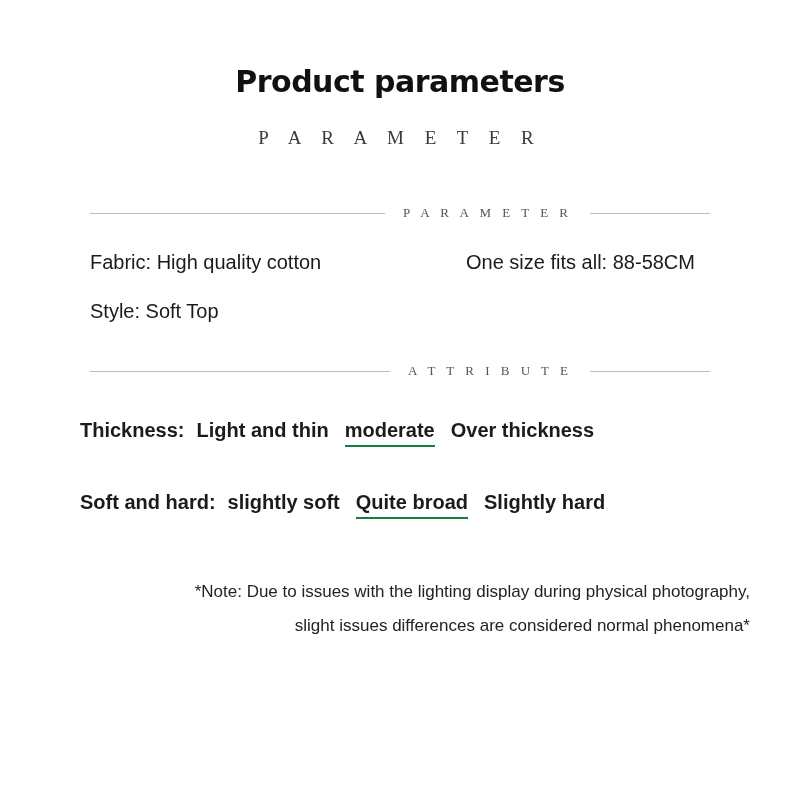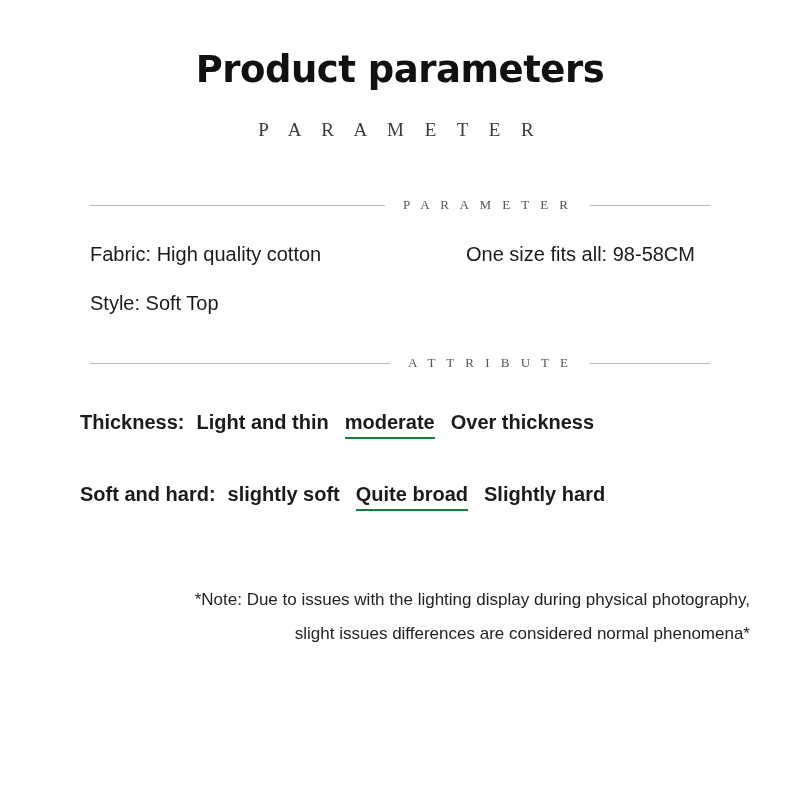--- a/index.html
+++ b/index.html
@@ -17,25 +17,25 @@
   .page {
     position: relative;
     width: 800px;
     height: 800px;
     box-sizing: border-box;
   }
 
   
   .title {
     margin: 0;
-    padding-top: 48px;
+    padding-top: 64px;
     text-align: center;
     font-family: "DejaVu Sans", sans-serif;
     font-weight: 700;
-    font-size: 37px;
+    font-size: 30px;
     letter-spacing: -0.5px;
     color: #111111;
   }
   .subtitle {
     margin: 0;
     padding-top: 28px;
     text-align: center;
     font-family: "Liberation Serif", serif;
     font-size: 19px;
     letter-spacing: 8px;
@@ -100,21 +100,21 @@
     font-weight: bold;
   }
   .attr-row {
     display: flex;
     align-items: baseline;
     justify-content: flex-start;
     margin-bottom: 44px;
     font-size: 20px;
     color: #1b1b1b;
   }
-  .attr-row:last-child { margin-bottom: 16px; }
+  .attr-row:last-child { margin-bottom: 0; }
   .attr-label {
     margin-right: 12px;
     white-space: nowrap;
   }
   .attr-opt {
     margin-right: 16px;
     white-space: nowrap;
     padding-bottom: 3px;
   }
   .attr-opt:last-child { margin-right: 0; }
@@ -145,21 +145,21 @@
 
   <div class="divider divider-1">
     <span class="rule"></span>
     <span class="dl-label">P A R A M E T E R</span>
     <span class="rule short"></span>
   </div>
 
   <div class="param-grid">
     <div class="param-row">
       <div class="param-cell left">Fabric: High quality cotton</div>
-      <div class="param-cell right">One size fits all: 98-58CM</div>
+      <div class="param-cell right">One size fits all: 88-58CM</div>
     </div>
     <div class="param-row">
       <div class="param-cell left">Style: Soft Top</div>
     </div>
   </div>
 
   <div class="divider divider-2">
     <span class="rule"></span>
     <span class="dl-label">A T T R I B U T E</span>
     <span class="rule short"></span>

